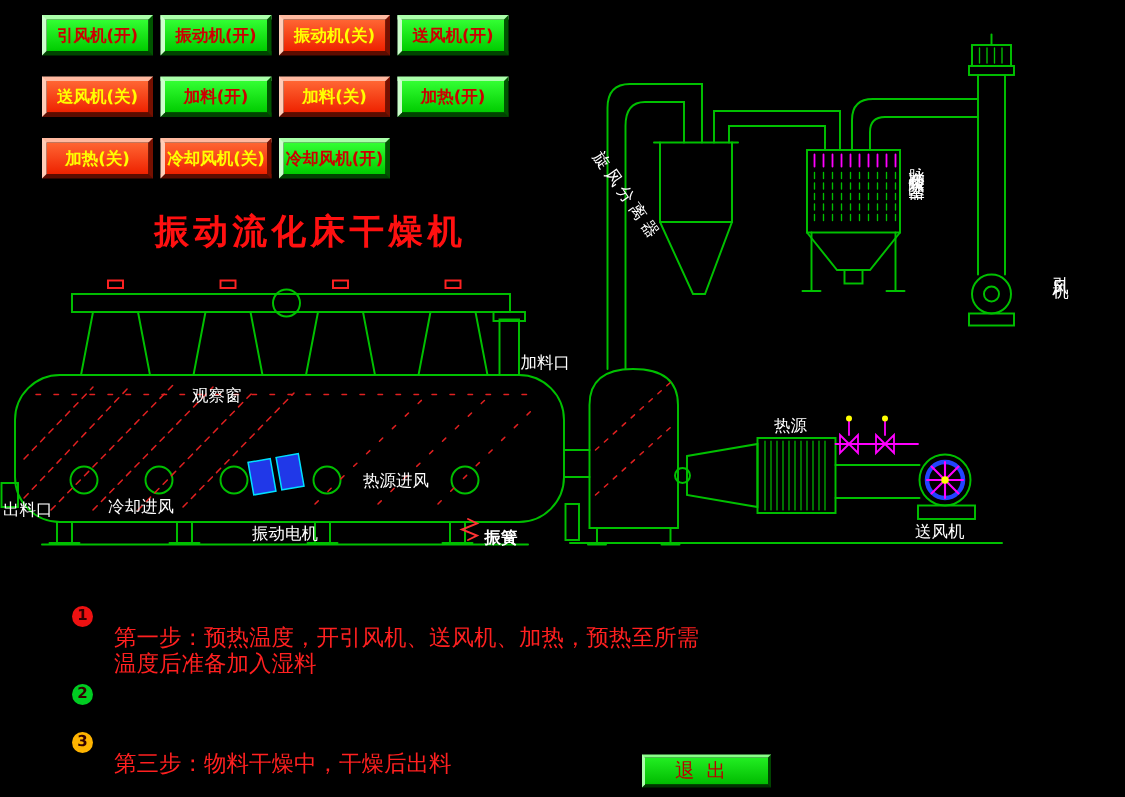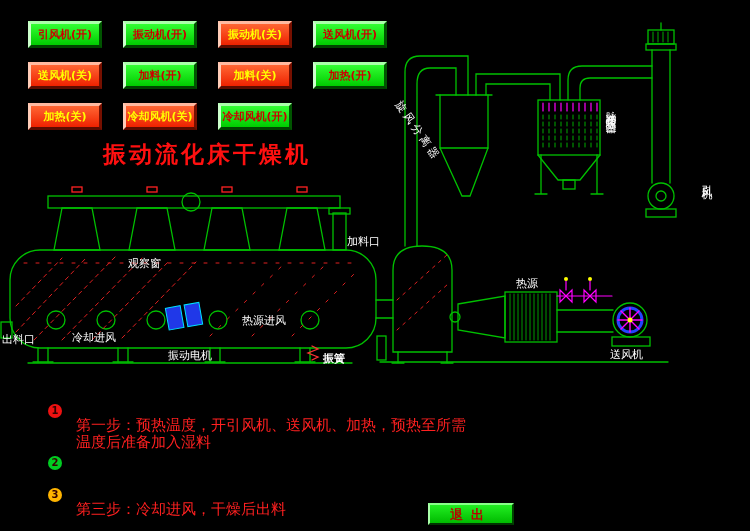--- a/index.html
+++ b/index.html
@@ -1,20 +1,20 @@
 <!DOCTYPE html>
 <html><head>
 <meta charset="utf-8">
 <style>
   html,body{margin:0;padding:0;background:#000;}
   #stage{position:relative;width:750px;height:531px;background:#000;overflow:hidden;
          font-family:"DejaVu Sans","Liberation Sans",sans-serif;}
   
-  .btn-grid{position:absolute;left:28px;top:21px;display:grid;
-            grid-template-columns:repeat(4,74px);gap:14px 21px;}
+  .btn-grid{position:absolute;left:28px;top:10px;display:grid;
+            grid-template-columns:repeat(4,74px);gap:14px 5px;}
   .hmi-btn{height:27px;font-size:11px;font-weight:bold;cursor:pointer;
            font-family:"DejaVu Sans","Liberation Sans",sans-serif;
            padding:0;line-height:21px;text-align:center;}
   .hmi-btn.on{background:linear-gradient(180deg,#33ff33,#00cc00);color:#cc0000;
               border:3px solid;border-color:#aaffaa #005500 #004400 #ccffcc;}
   .hmi-btn.off{background:linear-gradient(180deg,#ff6633,#ee2200);color:#ffff00;
                border:3px solid;border-color:#ffb9a0 #771000 #5c0c00 #ffcdb8;}
   
   .main-title{position:absolute;left:103px;top:139px;color:#ff1010;font-size:23px;
               font-weight:bold;letter-spacing:3px;}
@@ -29,21 +29,21 @@
   .step-dot{width:14px;height:14px;border-radius:50%;flex:0 0 14px;margin-top:1px;
             color:#300;font-size:10px;font-weight:bold;text-align:center;line-height:14px;}
   .dot-1{background:#ee1111;}
   .dot-2{background:#00cc22;}
   .dot-3{background:#ffb400;}
   .step-text{margin-left:14px;color:#ff2020;font-size:15px;line-height:17px;margin-top:14px;}
   
   .exit-btn{position:absolute;left:428px;top:503px;width:86px;height:22px;
             background:linear-gradient(180deg,#22ee22,#00bb00);
             border:2px solid;border-color:#88ff88 #004400 #003300 #aaffaa;
-            color:#bb0000;font-weight:bold;font-size:13px;letter-spacing:8px;
+            color:#bb0000;font-weight:normal;font-size:13px;letter-spacing:8px;
             text-align:center;line-height:17px;cursor:pointer;
             font-family:"DejaVu Sans","Liberation Sans",sans-serif;}
 </style>
 </head>
 <body>
 
 <div id="stage">
 
   <div class="btn-grid">
     <button class="hmi-btn on">引风机(开)</button>
@@ -224,19 +224,19 @@
       <div>第一步：预热温度，开引风机、送风机、加热，预热至所需</div>
       <div>温度后准备加入湿料</div>
     </div>
   </div>
   <div class="step" style="left:48px;top:455px;">
     <div class="step-dot dot-2">2</div>
   </div>
   <div class="step" style="left:48px;top:487px;">
     <div class="step-dot dot-3">3</div>
     <div class="step-text">
-      <div>第三步：冷却进风，干燥后出料</div>
+      <div>第三步：物料干燥中，干燥后出料</div>
     </div>
   </div>
 
   <button class="exit-btn">退出</button>
 
 </div>
 
 </body></html>

